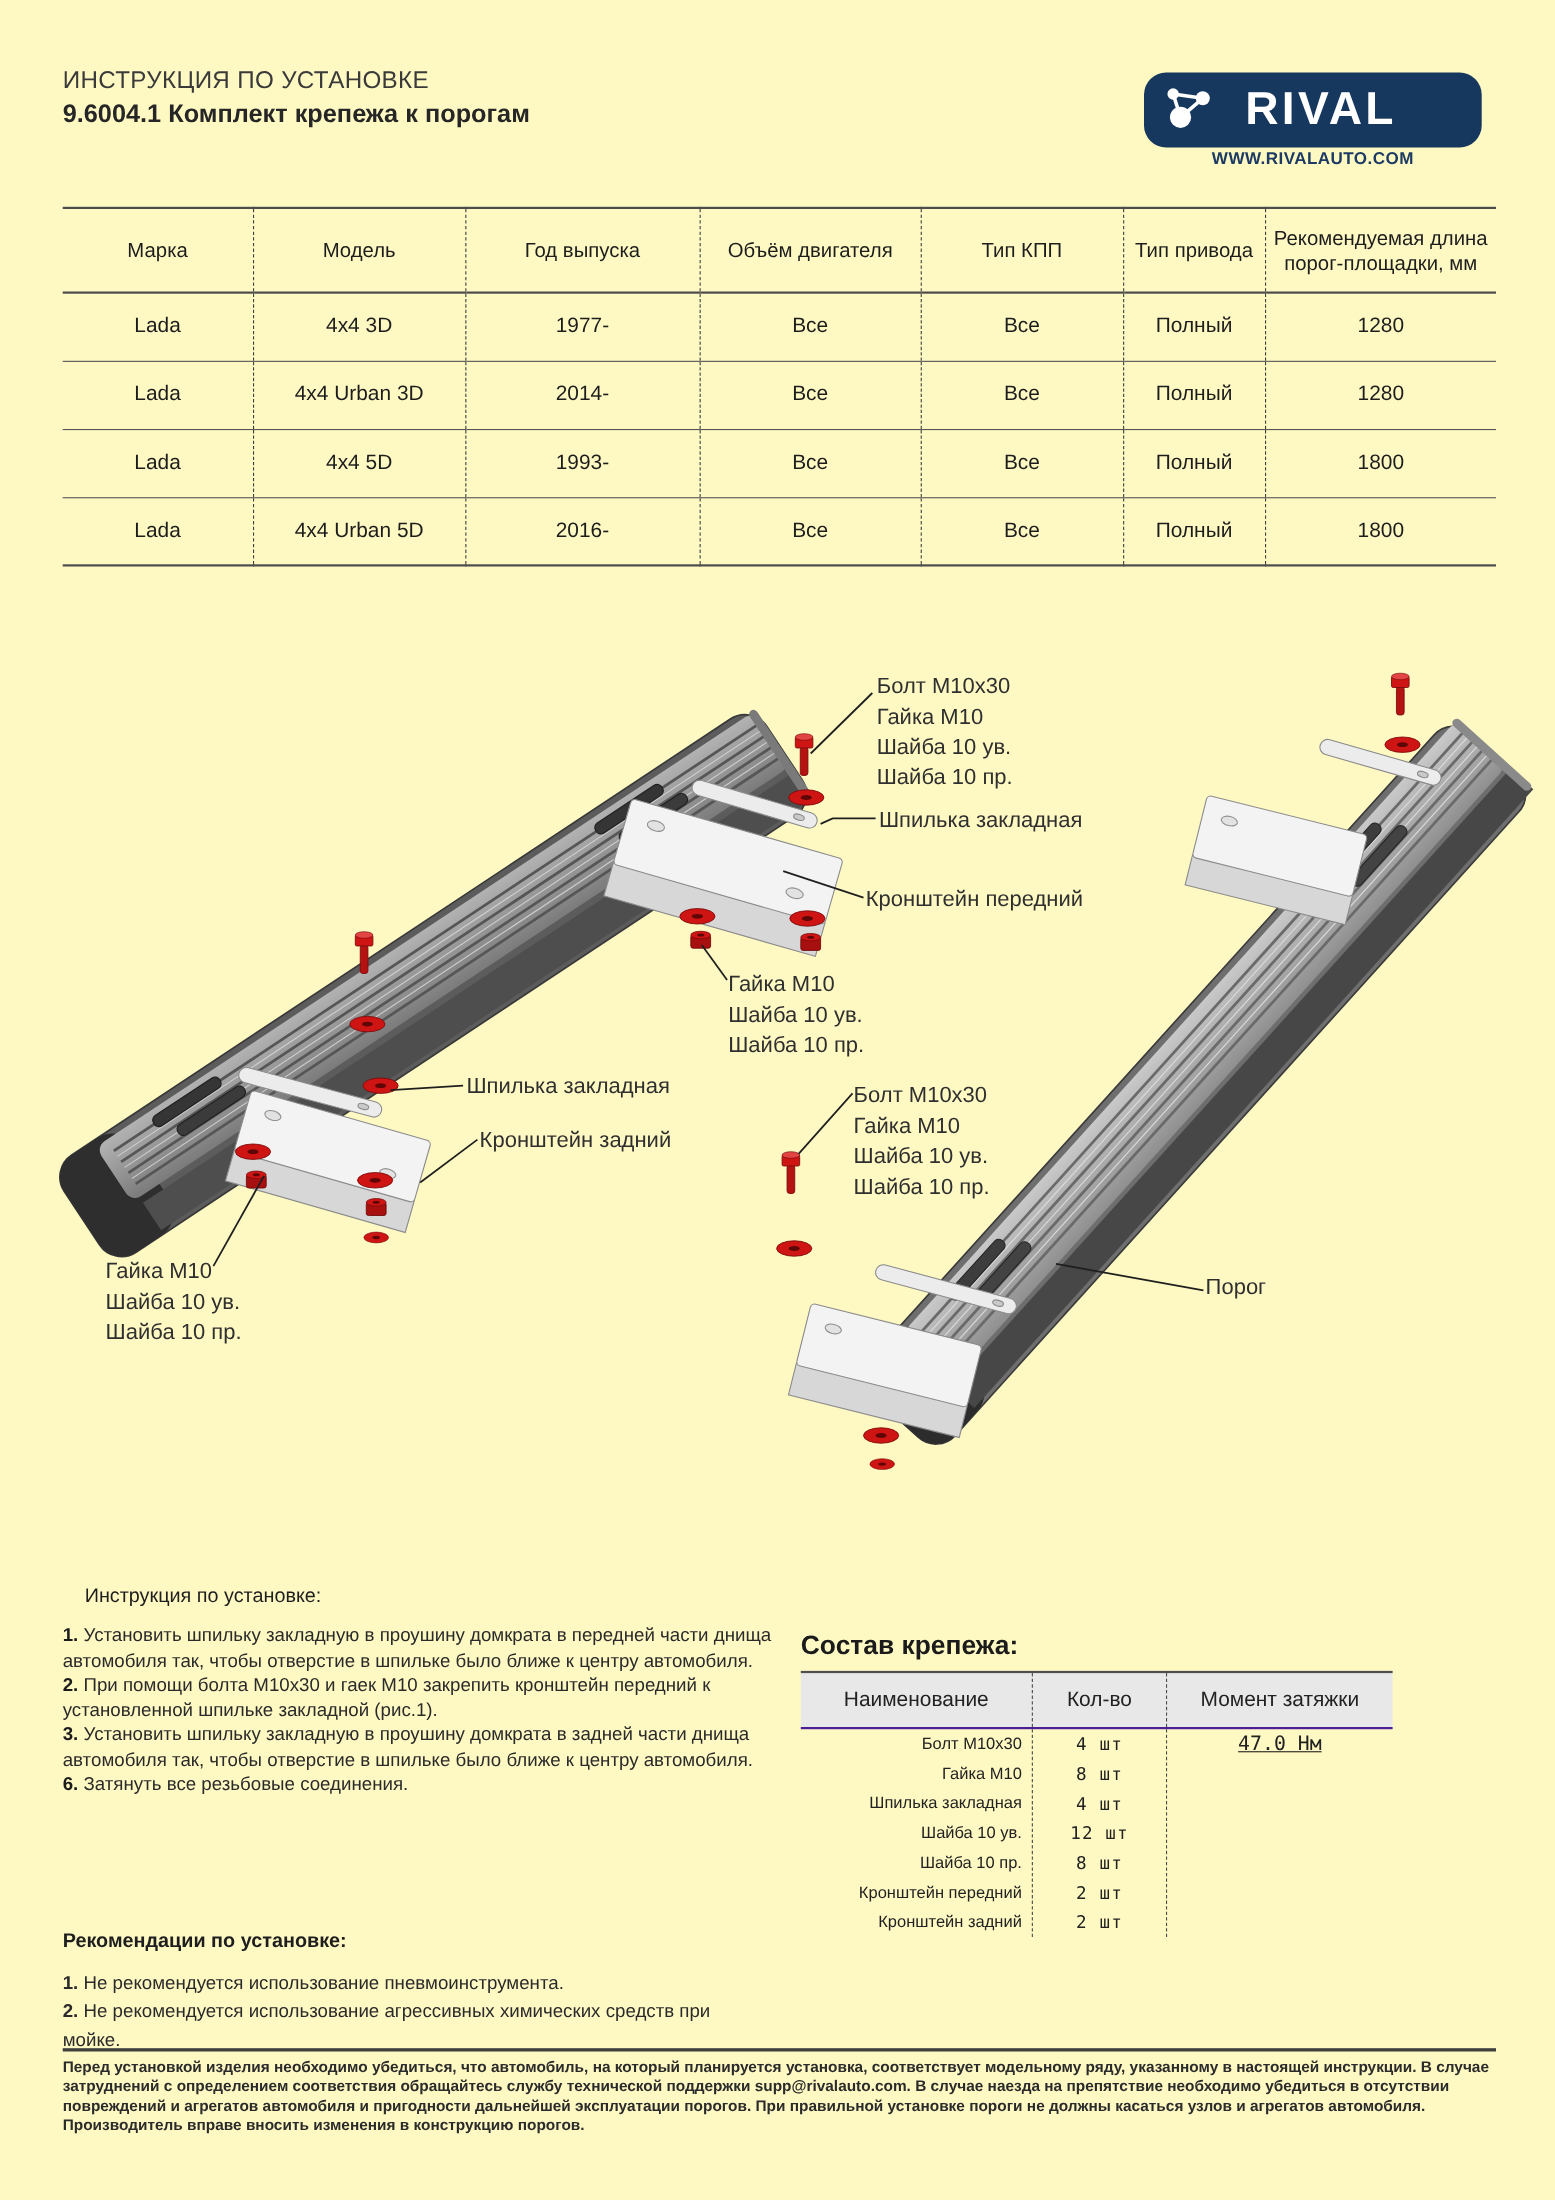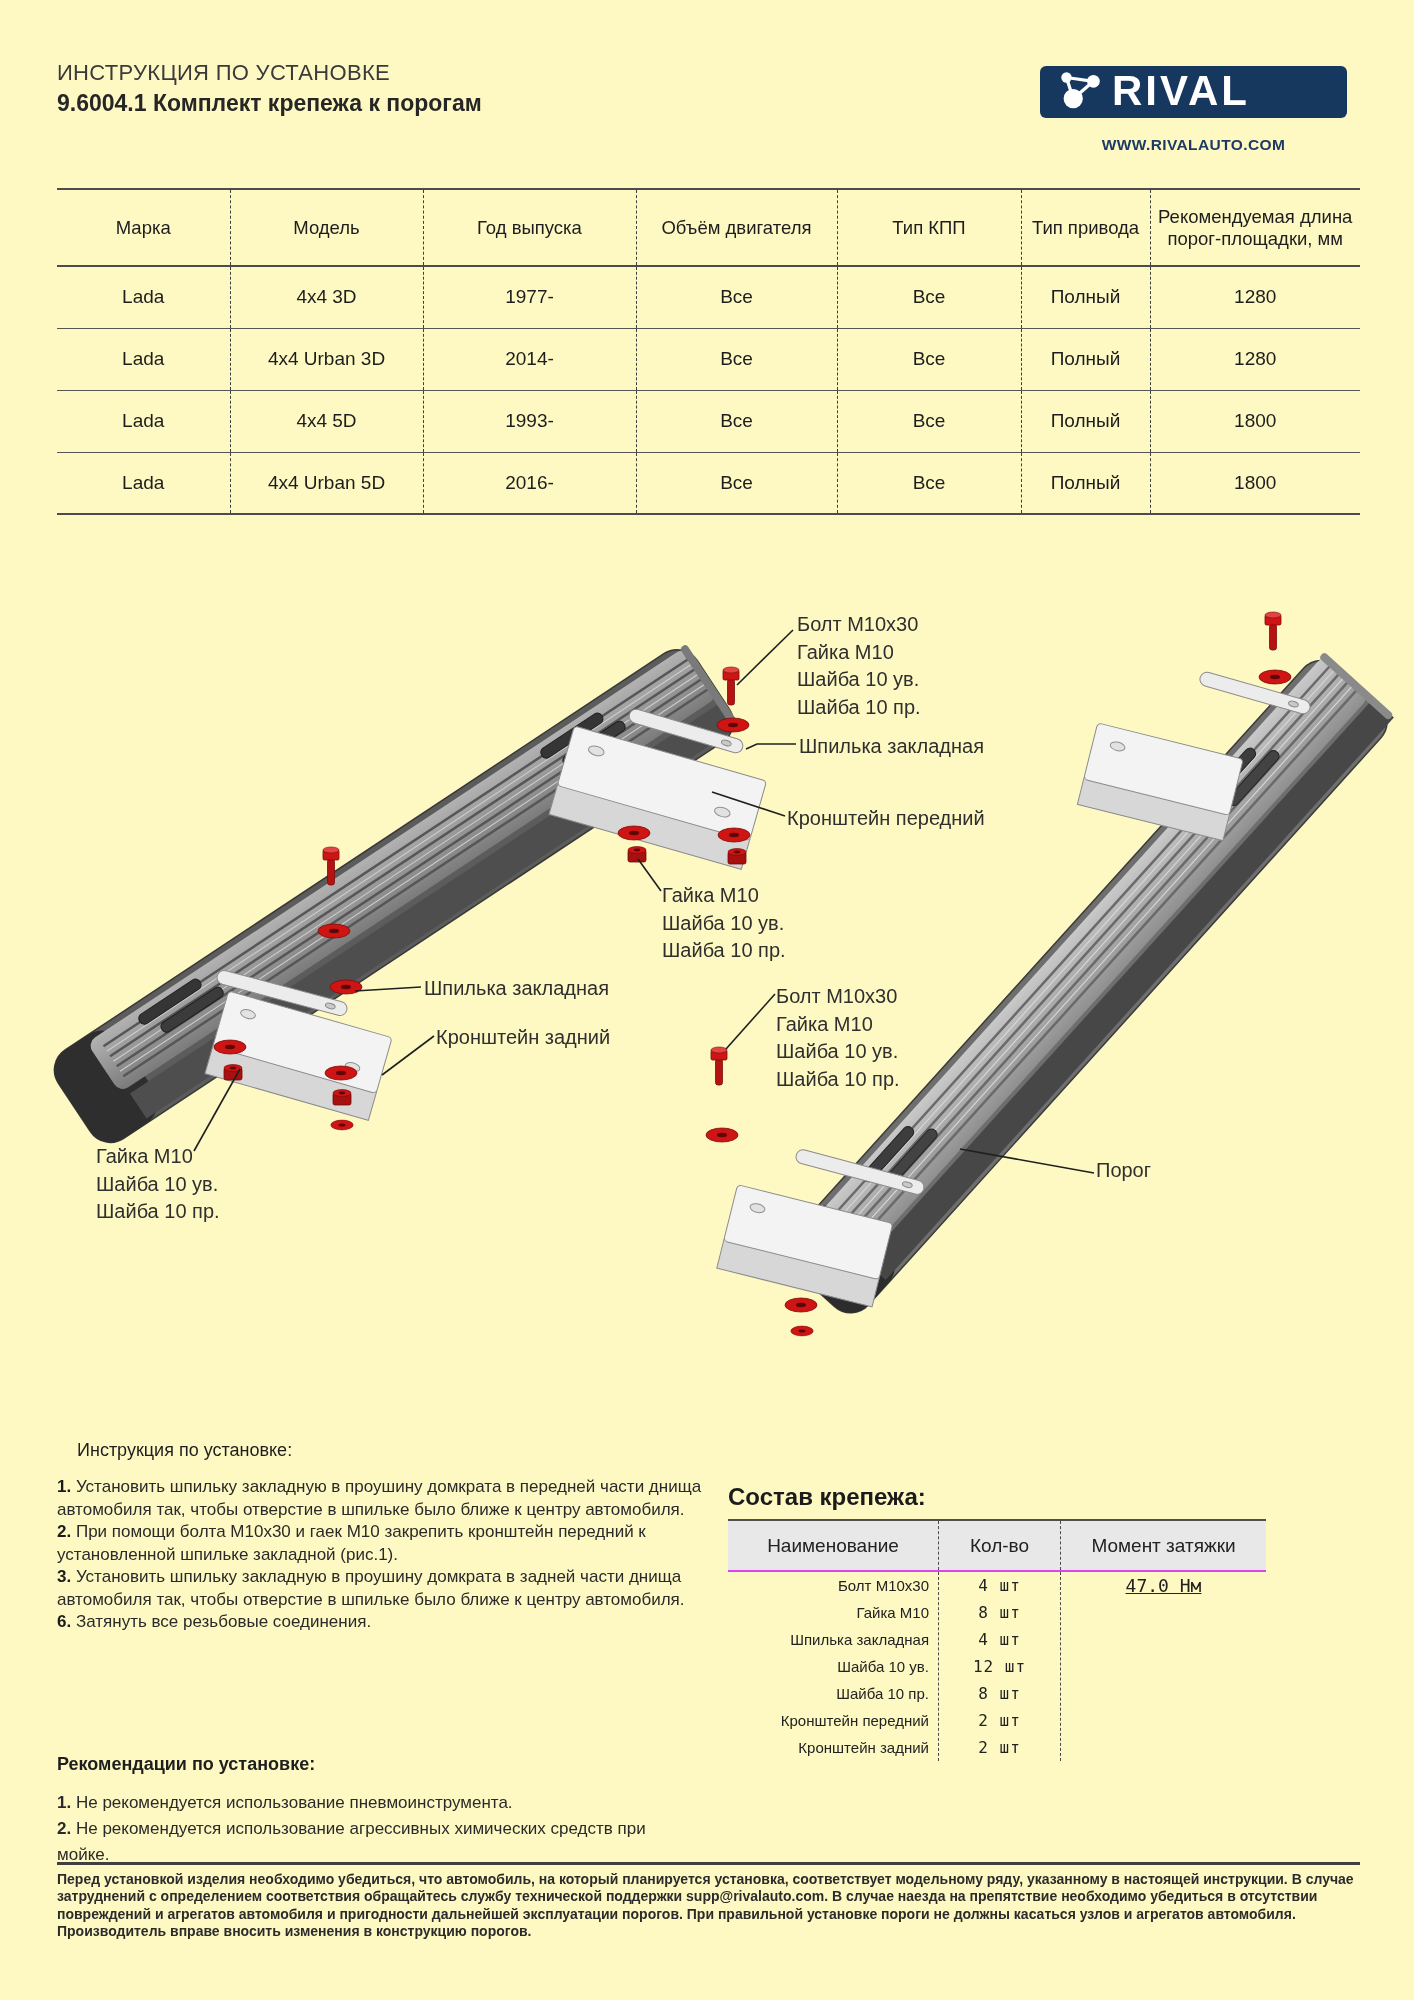--- a/index.html
+++ b/index.html
@@ -2,22 +2,22 @@
 <html><head>
 <meta charset="utf-8">
 <style>
   * { box-sizing: border-box; margin: 0; padding: 0; }
   body { background: #ffffff; font-family: "Liberation Sans", sans-serif; }
   .page { position: relative; width: 1414px; height: 2000px; background: #fef9c3; overflow: hidden; }
 
   
   .title1 { position: absolute; left: 57px; top: 60px; font-size: 22px; color: #3a3a3a; letter-spacing: 0.3px; }
   .title2 { position: absolute; left: 57px; top: 90px; font-size: 23px; font-weight: bold; color: #262626; }
-  .logo-box { position: absolute; left: 1040px; top: 66px; width: 307px; height: 52px;
-              background: #16375e; border-radius: 6px; display: flex; align-items: center; padding-left: 14px; }
+  .logo-box { position: absolute; left: 1040px; top: 66px; width: 307px; height: 68px;
+              background: #16375e; border-radius: 20px; display: flex; align-items: center; padding-left: 14px; gap: 20px; }
   .logo-text { color: #fff; font-size: 42px; font-weight: bold; letter-spacing: 3px; margin-left: 8px; margin-top: -2px; }
   .logo-url { position: absolute; left: 1040px; top: 136px; width: 307px; text-align: center;
               font-size: 15.5px; font-weight: bold; color: #1c3a63; letter-spacing: 0.4px; }
 
   
   .veh { position: absolute; left: 57px; top: 188px; border-collapse: collapse; table-layout: fixed;
          border-top: 2px solid #4c4c4c; border-bottom: 2px solid #4c4c4c; }
   .veh th, .veh td { text-align: center; vertical-align: middle; color: #1d1d1d; font-weight: normal; }
   .veh thead tr { height: 77px; }
   .veh tbody tr { height: 62px; }
@@ -32,21 +32,21 @@
   .dlabel { position: absolute; font-size: 20px; color: #2f2f2f; white-space: nowrap; line-height: 27.5px; }
 
   
   .inst-heading { position: absolute; left: 57px; top: 1440px; font-size: 18px; font-weight: normal; color: #1e1e1e; margin-left: 20px; }
   .inst-list { position: absolute; left: 57px; top: 1476px; width: 645px; font-size: 17px; line-height: 22.5px; color: #2a2a2a; }
   .inst-list b { color: #1b1b1b; }
 
   
   .kit-heading { position: absolute; left: 728px; top: 1483px; font-size: 24px; font-weight: bold; color: #1b1b1b; }
   .kit { position: absolute; left: 728px; top: 1519px; width: 538px; }
-  .kit-head { display: flex; background: #e8e8e8; border-top: 2px solid #4f4f4f; border-bottom: 2px solid #d946ef; height: 53px; }
+  .kit-head { display: flex; background: #e8e8e8; border-top: 2px solid #4f4f4f; border-bottom: 2px solid #4c1d95; height: 53px; }
   .kit-head .kc { display: flex; align-items: center; justify-content: center; font-size: 19px; color: #222; }
   .kc1 { width: 211px; } .kc2 { width: 122px; } .kc3 { width: 205px; }
   .kit-head .kc1, .kit-head .kc2, .kit-body .kc1, .kit-body .kc2 { border-right: 1.4px dashed #4a4a4a; }
   .kit-body { display: flex; }
   .kname { height: 27px; line-height: 27px; text-align: right; padding-right: 9px; font-size: 15px; color: #222; }
   .kqty  { height: 27px; line-height: 27px; text-align: center; font-size: 16px; letter-spacing: 1px; color: #222;
            font-family: "DejaVu Sans Mono", monospace; }
   .ktorque { height: 27px; line-height: 27px; text-align: center; font-size: 18px; color: #222;
              font-family: "DejaVu Sans Mono", monospace; text-decoration: underline; }
 

